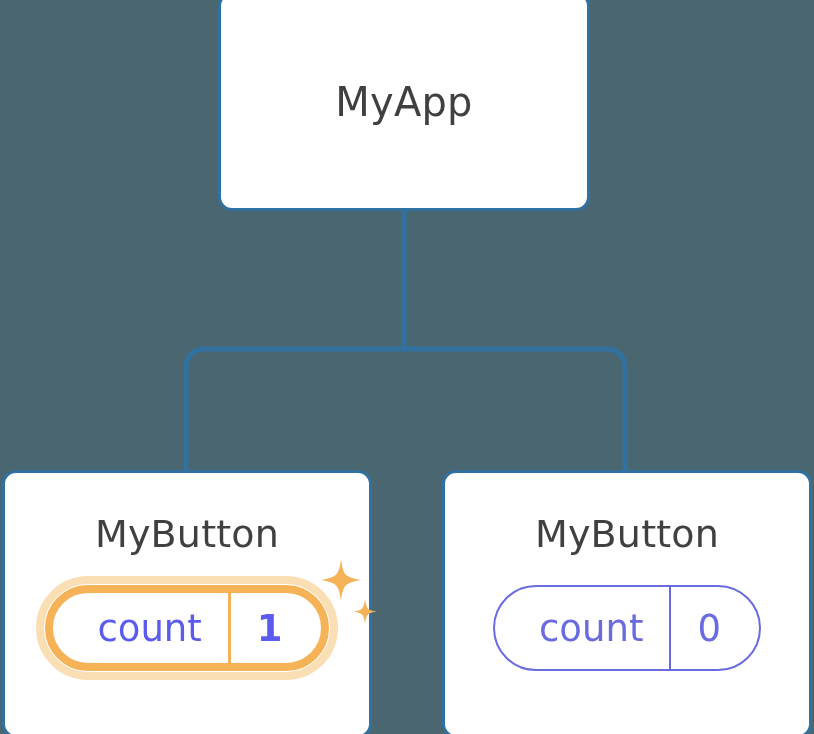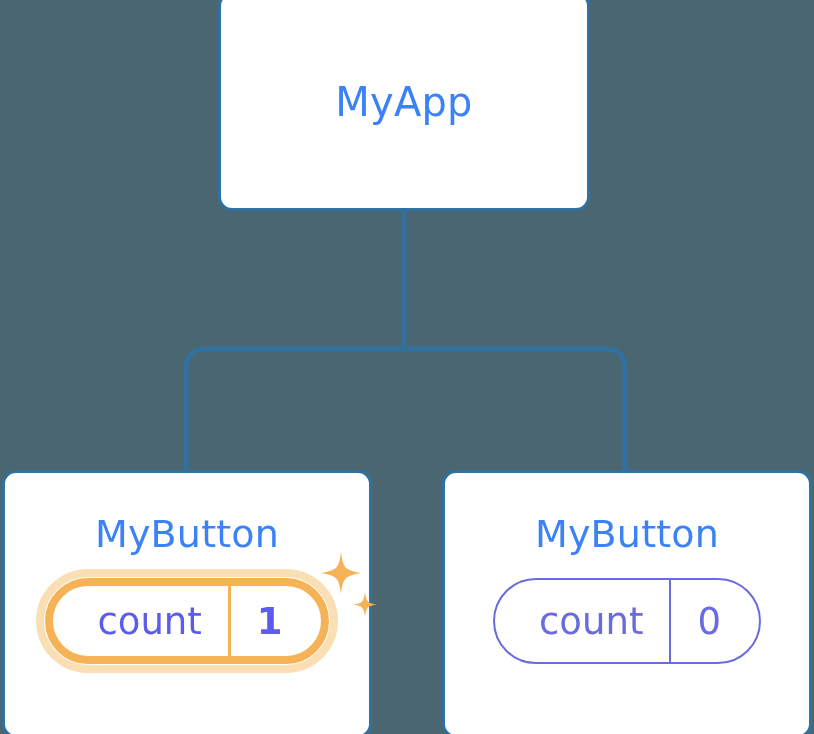--- a/index.html
+++ b/index.html
@@ -61,35 +61,35 @@
     left: 2px;
     width: 370px;
   }
 
   .node-child-right {
     left: 442px;
     width: 370px;
   }
 
   .node-title {
-    color: #3b82f6;
+    color: #404040;
     font-size: 38px;
     line-height: 1;
     letter-spacing: 0.2px;
     white-space: nowrap;
   }
 
   .node-root .node-title {
     font-size: 40px;
   }
 
   
   .pill-wrap {
     position: relative;
-    margin-top: 25px;
+    margin-top: 32px;
     display: flex;
     align-items: center;
     justify-content: center;
   }
 
   .pill {
     position: relative;
     display: flex;
     align-items: stretch;
     height: 86px;

